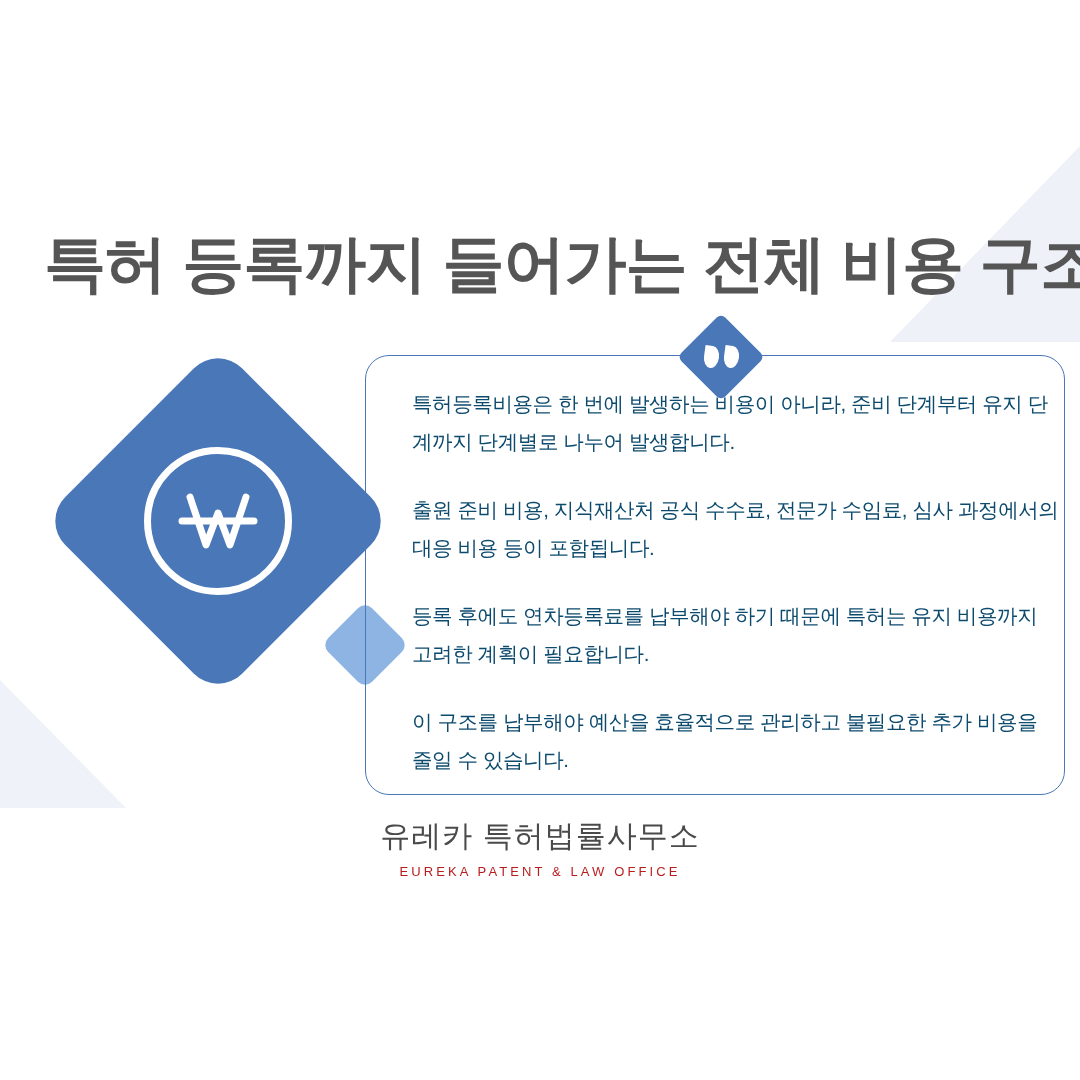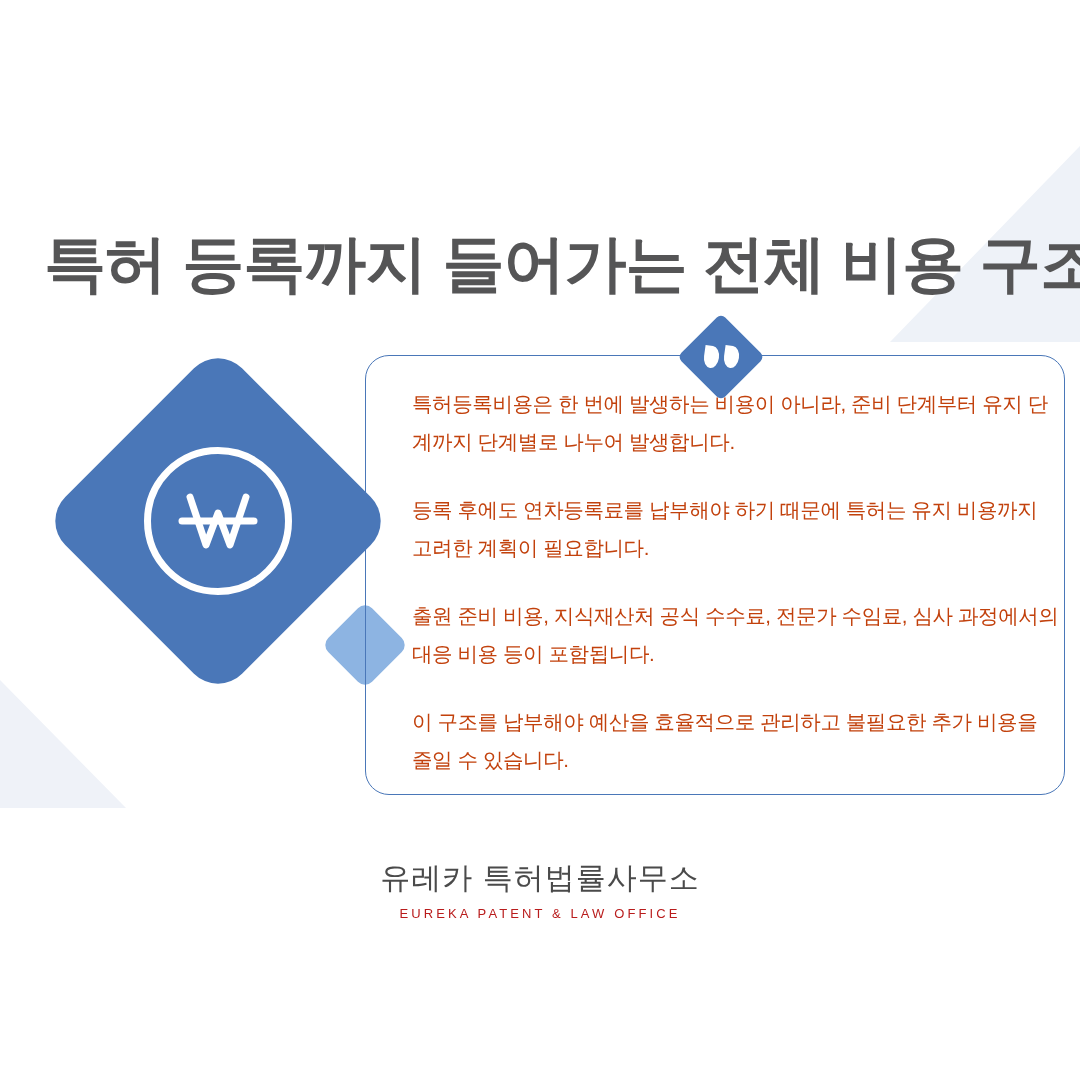--- a/index.html
+++ b/index.html
@@ -122,30 +122,30 @@
     border:1.6px solid #4a77b8;
     border-radius:24px;
     background:transparent;
   }
   .body-text {
     position:absolute;
     left:412px; top:385px;
     width:650px;
     font-size:20.5px;
     line-height:38px;
-    color:#c2410c;
+    color:#0c4a6e;
     letter-spacing:-0.4px;
   }
   .body-text p { margin-bottom:30px; }
   .body-text p:last-child { margin-bottom:0; }
 
   
   .footer {
     position:absolute;
-    left:0; top:858px;
+    left:0; top:816px;
     width:1080px;
     text-align:center;
   }
   .footer-ko {
     font-size:30px;
     font-weight:500;
     color:#4a4a4a;
     letter-spacing:1px;
   }
   .footer-en {
@@ -184,22 +184,22 @@
     <div class="quote-marks">
       <span class="qm"></span>
       <span class="qm"></span>
     </div>
   </div>
 
   <div class="body-card"></div>
 
   <div class="body-text">
     <p>특허등록비용은 한 번에 발생하는 비용이 아니라, 준비 단계부터 유지 단계까지 단계별로 나누어 발생합니다.</p>
+    <p>출원 준비 비용, 지식재산처 공식 수수료, 전문가 수임료, 심사 과정에서의 대응 비용 등이 포함됩니다.</p>
     <p>등록 후에도 연차등록료를 납부해야 하기 때문에 특허는 유지 비용까지 고려한 계획이 필요합니다.</p>
-    <p>출원 준비 비용, 지식재산처 공식 수수료, 전문가 수임료, 심사 과정에서의 대응 비용 등이 포함됩니다.</p>
     <p>이 구조를 납부해야 예산을 효율적으로 관리하고 불필요한 추가 비용을 줄일 수 있습니다.</p>
   </div>
 
   <div class="footer">
     <div class="footer-ko">유레카 특허법률사무소</div>
     <div class="footer-en">EUREKA PATENT &amp; LAW OFFICE</div>
   </div>
 
 </div>
 

